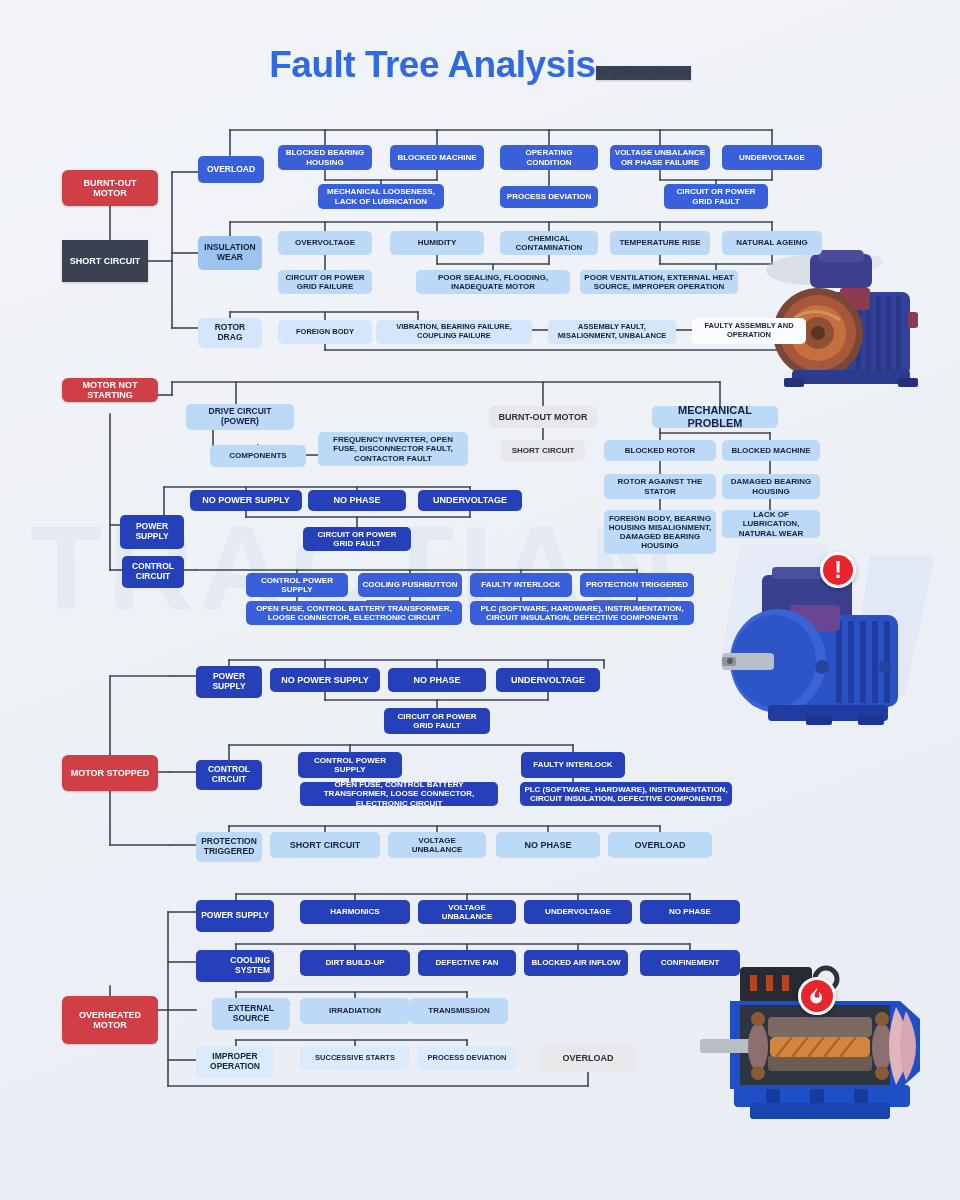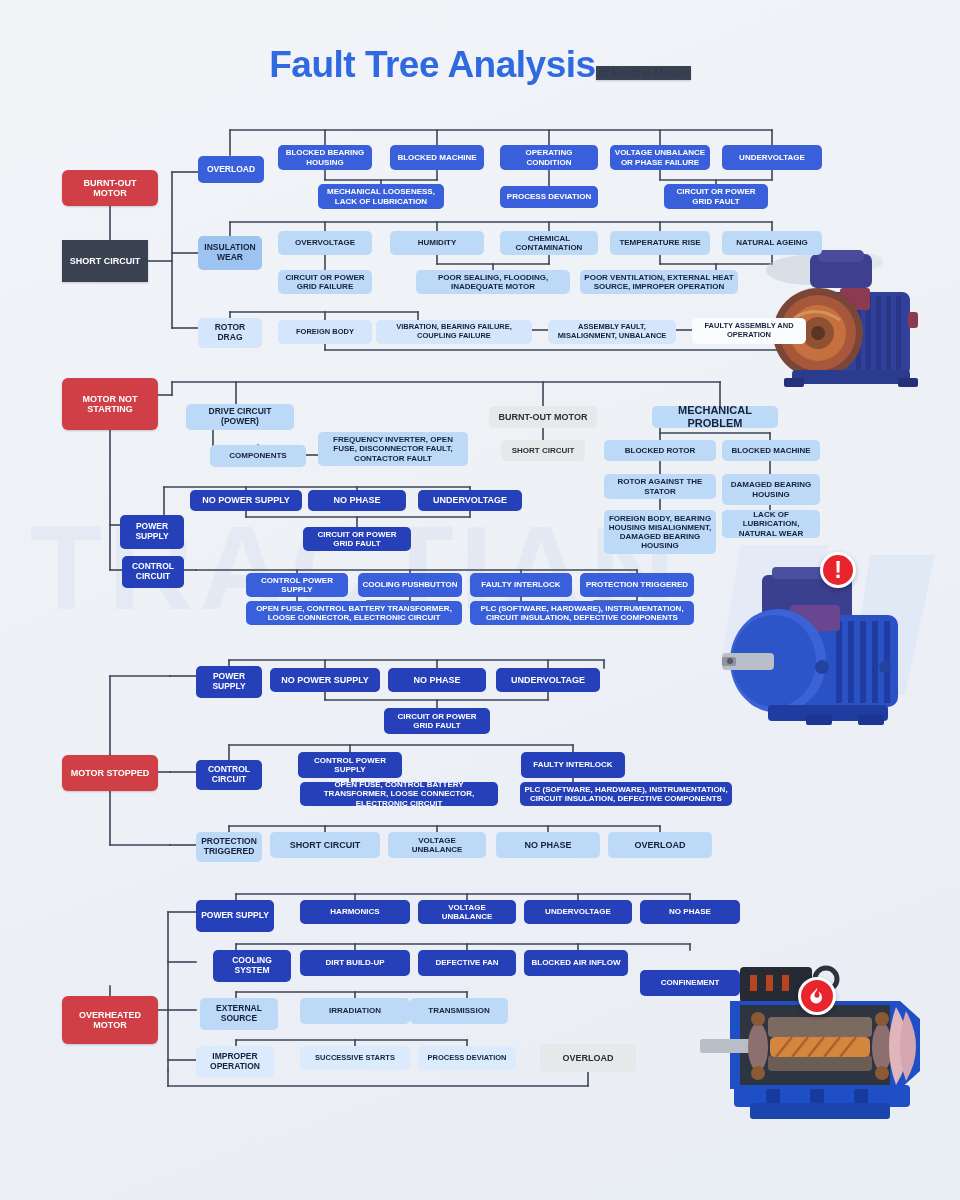--- a/index.html
+++ b/index.html
@@ -417,21 +417,21 @@
 <div class="box pale" style="left:376px;top:320px;width:156px;height:24px;">
     <span>VIBRATION, BEARING FAILURE, COUPLING FAILURE</span>
   </div>
 <div class="box pale" style="left:548px;top:320px;width:128px;height:24px;">
     <span>ASSEMBLY FAULT, MISALIGNMENT, UNBALANCE</span>
   </div>
 <div class="box pale" style="left:692px;top:318px;width:114px;height:26px;background:#fbfcfe;">
     <span>FAULTY ASSEMBLY AND OPERATION</span>
   </div>
 
-<div class="box root lbl" style="left:62px;top:378px;width:96px;height:52px;">
+<div class="box root lbl" style="left:62px;top:378px;width:96px;height:24px;">
     <span>MOTOR NOT STARTING</span>
   </div>
 <div class="box lite lbl2" style="left:186px;top:404px;width:108px;height:26px;">
     <span>DRIVE CIRCUIT (POWER)</span>
   </div>
 <div class="box lite" style="left:210px;top:445px;width:96px;height:22px;">
     <span>COMPONENTS</span>
   </div>
 <div class="box lite" style="left:318px;top:432px;width:150px;height:34px;">
     <span>FREQUENCY INVERTER, OPEN FUSE, DISCONNECTOR FAULT, CONTACTOR FAULT</span>
@@ -449,21 +449,21 @@
   </div>
 <div class="box lite" style="left:604px;top:440px;width:112px;height:21px;">
     <span>BLOCKED ROTOR</span>
   </div>
 <div class="box lite" style="left:722px;top:440px;width:98px;height:21px;">
     <span>BLOCKED MACHINE</span>
   </div>
 <div class="box lite" style="left:604px;top:474px;width:112px;height:25px;">
     <span>ROTOR AGAINST THE STATOR</span>
   </div>
-<div class="box lite" style="left:722px;top:474px;width:98px;height:31px;">
+<div class="box lite" style="left:722px;top:474px;width:98px;height:25px;">
     <span>DAMAGED BEARING HOUSING</span>
   </div>
 <div class="box lite" style="left:604px;top:510px;width:112px;height:44px;">
     <span>FOREIGN BODY, BEARING HOUSING MISALIGNMENT, DAMAGED BEARING HOUSING</span>
   </div>
 <div class="box lite" style="left:722px;top:510px;width:98px;height:28px;">
     <span>LACK OF LUBRICATION, NATURAL WEAR</span>
   </div>
 
 <div class="box navy lbl2" style="left:120px;top:515px;width:64px;height:34px;">
@@ -569,37 +569,37 @@
 <div class="box navy" style="left:418px;top:900px;width:98px;height:24px;">
     <span>VOLTAGE UNBALANCE</span>
   </div>
 <div class="box navy" style="left:524px;top:900px;width:108px;height:24px;">
     <span>UNDERVOLTAGE</span>
   </div>
 <div class="box navy" style="left:640px;top:900px;width:100px;height:24px;">
     <span>NO PHASE</span>
   </div>
 
-<div class="box navy lbl2" style="left:213px;top:950px;width:78px;height:32px;">
+<div class="box navy lbl2" style="left:196px;top:950px;width:78px;height:32px;text-align:right;">
     <span>COOLING SYSTEM</span>
   </div>
 <div class="box navy" style="left:300px;top:950px;width:110px;height:26px;">
     <span>DIRT BUILD-UP</span>
   </div>
 <div class="box navy" style="left:418px;top:950px;width:98px;height:26px;">
     <span>DEFECTIVE FAN</span>
   </div>
 <div class="box navy" style="left:524px;top:950px;width:104px;height:26px;">
     <span>BLOCKED AIR INFLOW</span>
   </div>
-<div class="box navy" style="left:640px;top:950px;width:100px;height:26px;margin-top:20px;">
+<div class="box navy" style="left:640px;top:950px;width:100px;height:26px;">
     <span>CONFINEMENT</span>
   </div>
 
-<div class="box lite lbl2" style="left:200px;top:998px;width:78px;height:32px;">
+<div class="box lite lbl2" style="left:212px;top:998px;width:78px;height:32px;">
     <span>EXTERNAL SOURCE</span>
   </div>
 <div class="box lite" style="left:300px;top:998px;width:110px;height:26px;">
     <span>IRRADIATION</span>
   </div>
 <div class="box lite" style="left:410px;top:998px;width:98px;height:26px;">
     <span>TRANSMISSION</span>
   </div>
 
 <div class="box xpale lbl2" style="left:196px;top:1046px;width:78px;height:32px;">

